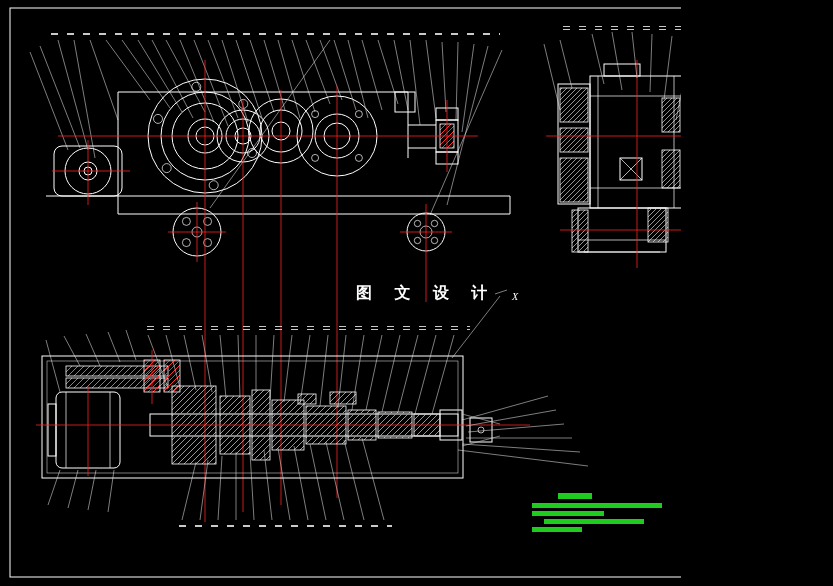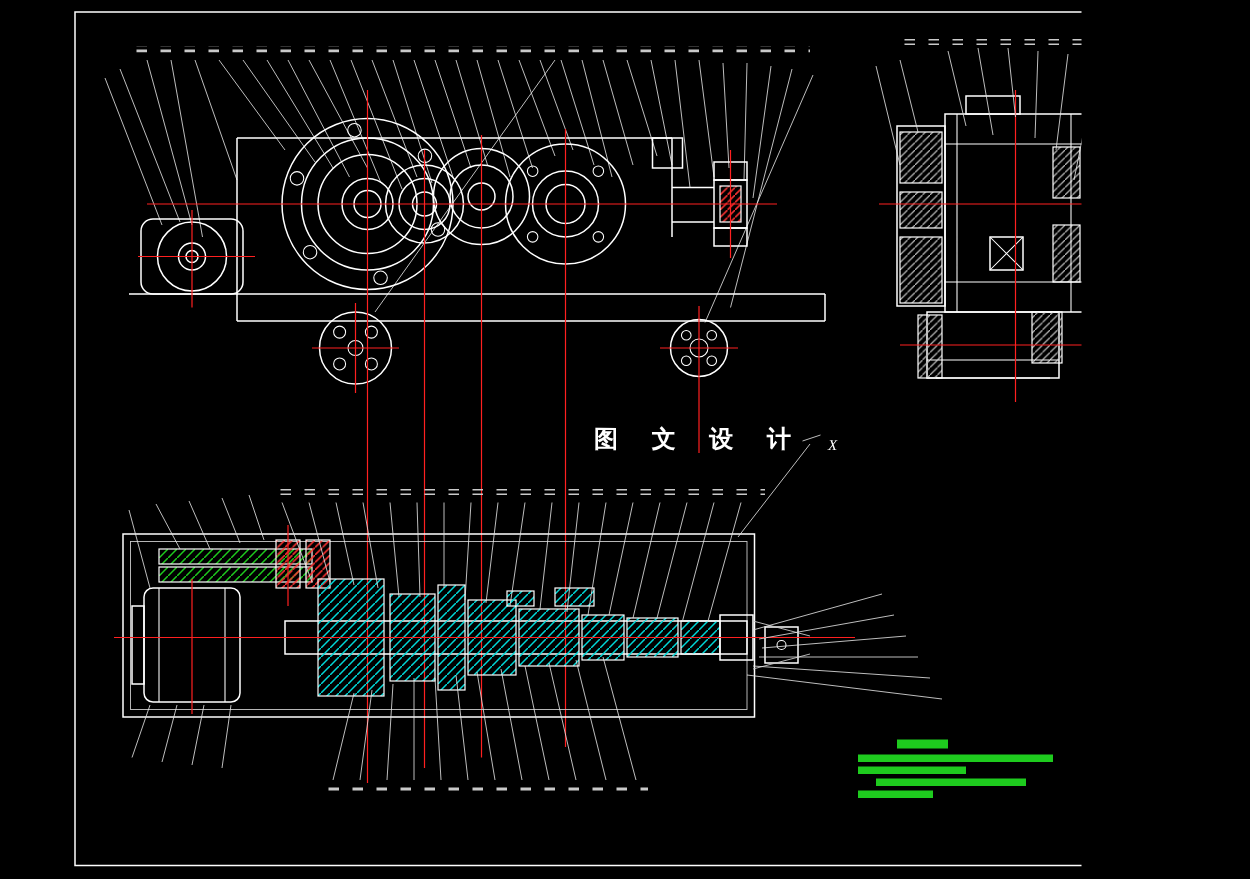--- a/index.html
+++ b/index.html
@@ -1,16 +1,16 @@
 <!DOCTYPE html>
 <html style="--bg: #000000; --line: #ffffff; --line-dim: #c9c9c9; --leader: #e6e6e6; --centerline: #ff2020; --hatch-cyan: #00d9d9; --hatch-green: #1ecb1e; --hatch-red: #ff3232; --hatch-gray: #b9b9b9; --green: #1ecb1e;"><head>
 <meta charset="utf-8">
 <style>
   html,body{margin:0;padding:0;background:#000;}
-  .stage{position:relative;width:681px;height:586px;background:var(--bg,#000);overflow:hidden;margin-left:40px;}
+  .stage{position:relative;width:681px;height:586px;background:var(--bg,#000);overflow:hidden;}
   svg{display:block;}
   
   .sw{stroke:var(--line,#fff);stroke-width:1;fill:none;}
   .swt{stroke:var(--line,#fff);stroke-width:.7;fill:none;}
   .dim{stroke:var(--line-dim,#c8c8c8);stroke-width:.6;fill:none;}
   .rl{stroke:var(--centerline,#ff2020);stroke-width:.8;fill:none;}
   .ld{stroke:var(--leader,#e6e6e6);stroke-width:.55;fill:none;}
   .swf{stroke:var(--line,#fff);stroke-width:.8;}
   .pc{stroke:var(--hatch-cyan,#00d9d9);stroke-width:1;fill:none;}
   .pgn{stroke:var(--hatch-green,#1ecb1e);stroke-width:1;fill:none;}

